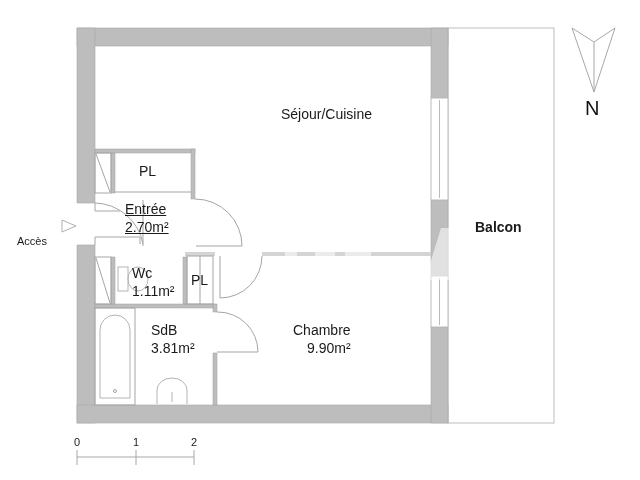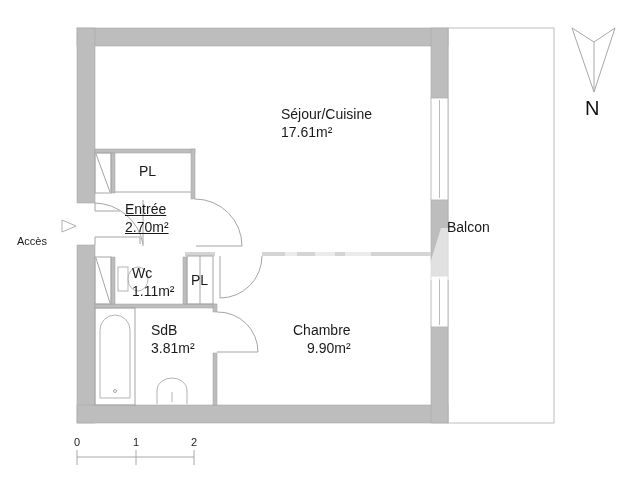--- a/index.html
+++ b/index.html
@@ -112,21 +112,20 @@
   <g stroke="#a8a8a8" stroke-width="1">
     <line x1="77" y1="457" x2="194" y2="457"></line>
     <line x1="77" y1="450" x2="77" y2="465"></line>
     <line x1="136" y1="450" x2="136" y2="465"></line>
     <line x1="194" y1="450" x2="194" y2="465"></line>
   </g>
 </svg>
 
 <div class="lbl" style="left:249px; top:105px;margin-left:32px;">
   <div>Séjour/Cuisine</div>
-  <div>17.61m²</div>
 </div>
 
 <div class="lbl" style="left:139px; top:162px;">PL</div>
 
 <div class="lbl" style="left:125px; top:200px;text-decoration:underline;">
   <div>Entrée</div>
   <div>2.70m²</div>
 </div>
 
 <div class="lbl" style="left:132px; top:264px;">
@@ -139,21 +138,21 @@
 <div class="lbl" style="left:151px; top:321px;">
   <div>SdB</div>
   <div>3.81m²</div>
 </div>
 
 <div class="lbl" style="left:293px; top:321px;text-align:right;">
   <div>Chambre</div>
   <div>9.90m²</div>
 </div>
 
-<div class="lbl" style="left:447px; top:218px;">Balcon</div>
+<div class="lbl" style="left:475px; top:218px;font-weight:bold;">Balcon</div>
 
 <div class="lbl lbl-sm" style="left:17px; top:216px;margin-top:16px;">Accès</div>
 
 <div class="north">N</div>
 
 <div class="scale-num" style="left:74px;">0</div>
 <div class="scale-num" style="left:133px;">1</div>
 <div class="scale-num" style="left:191px;">2</div>
 
 </body></html>

